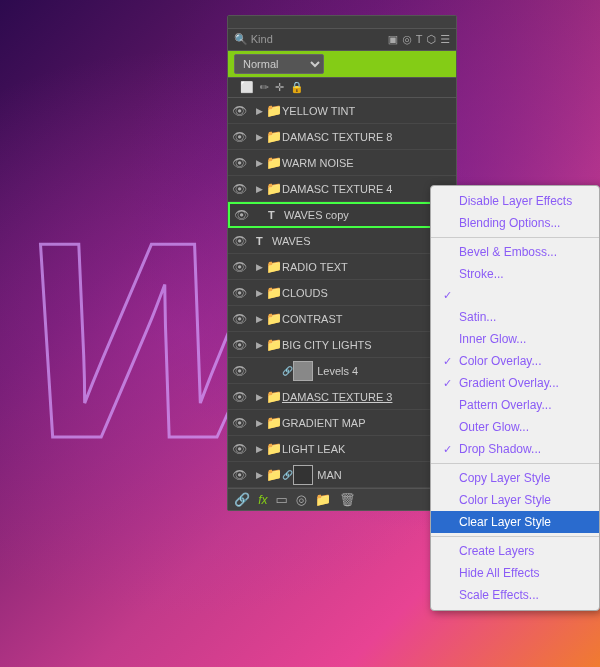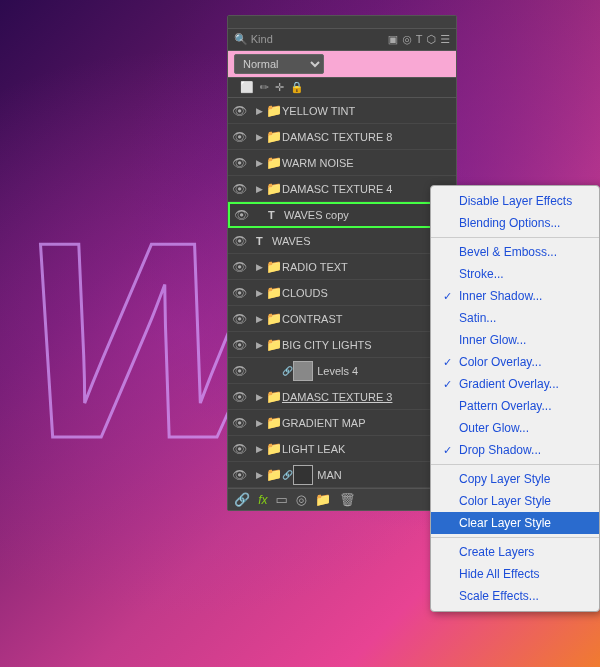--- a/index.html
+++ b/index.html
@@ -108,21 +108,21 @@
       font-size: 11px;
       cursor: pointer;
     }
 
     
     .blend-row {
       display: flex;
       align-items: center;
       padding: 3px 6px;
       gap: 4px;
-      background: #f9a8d4;
+      background: #84cc16;
       border-bottom: 1px solid #555;
     }
 
     .blend-dropdown {
       background: #555;
       border: 1px solid #666;
       color: #ccc;
       font-size: 11px;
       padding: 2px 4px;
       border-radius: 2px;
@@ -285,21 +285,21 @@
       border: 1px solid #aaa;
       border-radius: 4px;
       box-shadow: 2px 2px 8px rgba(0,0,0,0.4);
       z-index: 100;
       padding: 4px 0;
     }
 
     .menu-item {
       padding: 4px 12px;
       font-size: 12px;
-      color: #1d4ed8;
+      color: #8b5cf6;
       cursor: pointer;
       white-space: nowrap;
       display: flex;
       align-items: center;
       gap: 4px;
     }
 
     .menu-item.active-highlight {
       background: #2a6bce;
       color: white;
@@ -501,21 +501,20 @@
     <div class="menu-item">
       <span class="checkmark"></span>
       <span class="menu-item-label">Bevel &amp; Emboss...</span>
     </div>
     <div class="menu-item">
       <span class="checkmark"></span>
       <span class="menu-item-label">Stroke...</span>
     </div>
     <div class="menu-item">
       <span class="checkmark">✓</span>
-      <span class="menu-item-label">Inner Shadow...</span>
     </div>
     <div class="menu-item">
       <span class="checkmark"></span>
       <span class="menu-item-label">Satin...</span>
     </div>
     <div class="menu-item">
       <span class="checkmark"></span>
       <span class="menu-item-label">Inner Glow...</span>
     </div>
     <div class="menu-item">

